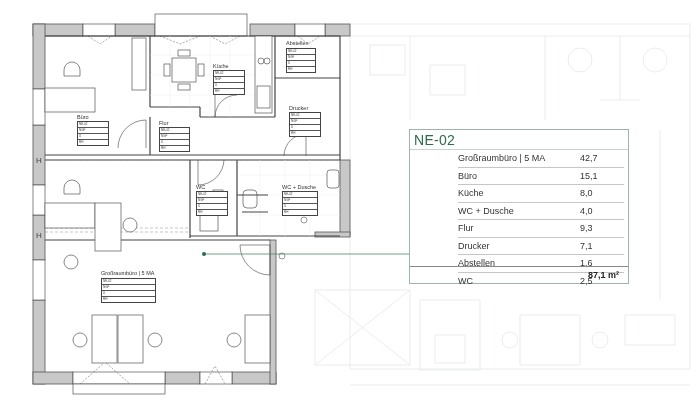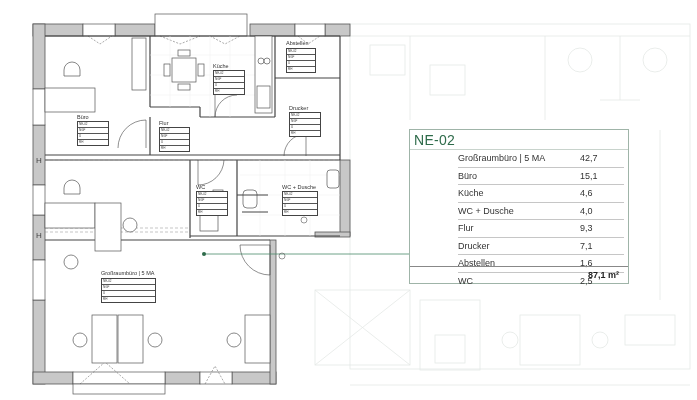--- a/index.html
+++ b/index.html
@@ -271,21 +271,21 @@
     <div class="legend-row">
         <span class="name">Großraumbüro | 5 MA</span>
         <span class="val">42,7</span>
       </div>
     <div class="legend-row">
         <span class="name">Büro</span>
         <span class="val">15,1</span>
       </div>
     <div class="legend-row">
         <span class="name">Küche</span>
-        <span class="val">4,6</span>
+        <span class="val">8,0</span>
       </div>
     <div class="legend-row">
         <span class="name">WC + Dusche</span>
         <span class="val">4,0</span>
       </div>
     <div class="legend-row">
         <span class="name">Flur</span>
         <span class="val">9,3</span>
       </div>
     <div class="legend-row">

